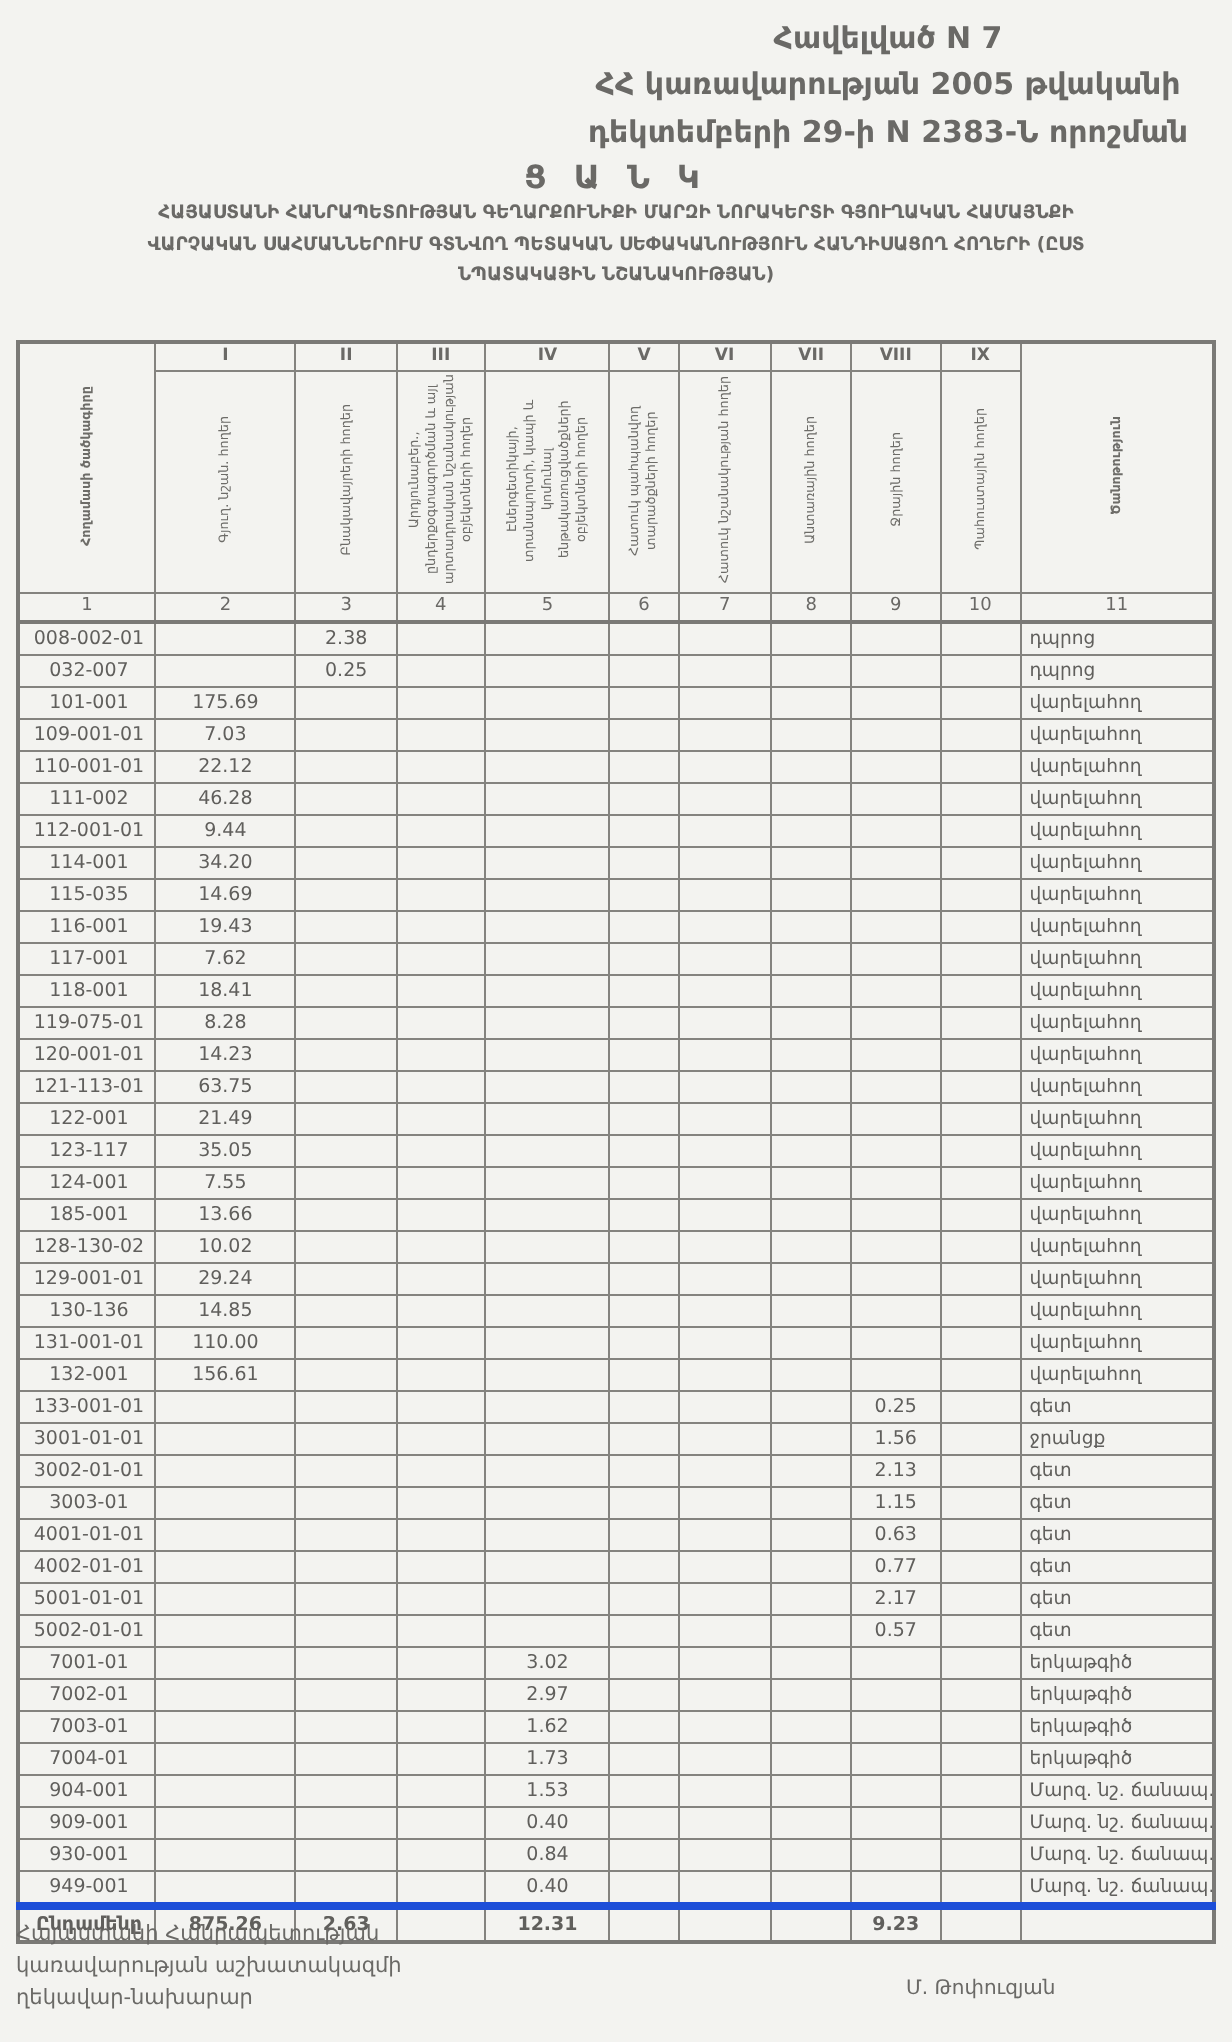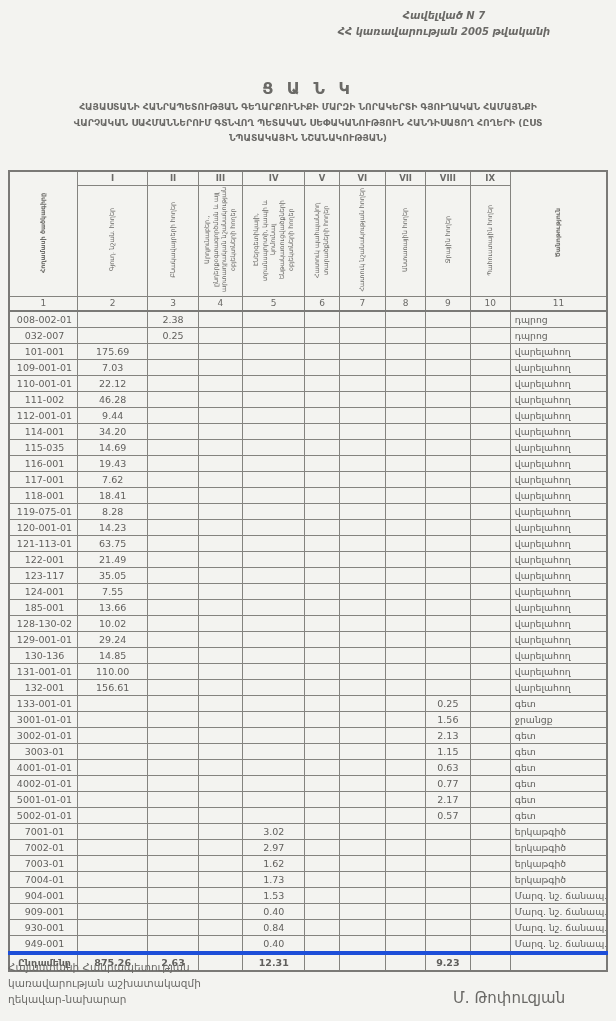--- a/index.html
+++ b/index.html
@@ -6,23 +6,22 @@
   body{
     width:616px;height:1021px;
     background:#f3f3f0;
     font-family:"DejaVu Sans",sans-serif;
     color:#63625f;
     position:relative;
     overflow:hidden;
   }
   .header-note{
     position:absolute;top:8px;right:4px;width:336px;
-    text-align:center;font-weight:bold;font-size:10px;line-height:1.55;
+    text-align:center;font-weight:bold;font-size:15px;line-height:1.55;
     color:#6a6966;
-    font-style:italic;
   }
   .doc-title{
     position:absolute;top:79px;left:0;width:100%;
     text-align:center;font-weight:bold;font-size:16px;letter-spacing:4px;
     color:#6a6966;
   }
   .doc-subtitle{
     position:absolute;top:99px;left:8px;width:600px;
     text-align:center;font-weight:bold;font-size:9.2px;line-height:1.7;
     color:#6a6966;
@@ -56,29 +55,30 @@
   tbody td.code{text-align:center;padding-left:4px;}
   tbody td.note{text-align:left;padding-left:4px;font-size:9.3px;}
   tbody tr.total td{font-weight:bold;border-top:4px solid #1d4ed8;}
   tbody tr.total td.code{text-align:center;}
   .footer-office{
     position:absolute;top:960px;left:8px;
     font-size:10.5px;line-height:1.5;color:#6a6966;
   }
   .signature{
     position:absolute;top:989px;left:453px;
-    font-size:15px;color:#6a6966;
+    font-size:10px;color:#6a6966;
   }
 </style>
 </head>
 <body>
 
 <div class="header-note">
   <div>Հավելված N 7</div>
   <div>ՀՀ կառավարության 2005 թվականի</div>
+  <div>դեկտեմբերի 29-ի N 2383-Ն որոշման</div>
 </div>
 
 <div class="doc-title">Ց Ա Ն Կ</div>
 
 <div class="doc-subtitle">
   <div>ՀԱՅԱՍՏԱՆԻ ՀԱՆՐԱՊԵՏՈՒԹՅԱՆ ԳԵՂԱՐՔՈՒՆԻՔԻ ՄԱՐԶԻ ՆՈՐԱԿԵՐՏԻ ԳՅՈՒՂԱԿԱՆ ՀԱՄԱՅՆՔԻ</div>
   <div>ՎԱՐՉԱԿԱՆ ՍԱՀՄԱՆՆԵՐՈՒՄ ԳՏՆՎՈՂ ՊԵՏԱԿԱՆ ՍԵՓԱԿԱՆՈՒԹՅՈՒՆ ՀԱՆԴԻՍԱՑՈՂ ՀՈՂԵՐԻ (ԸՍՏ</div>
   <div>ՆՊԱՏԱԿԱՅԻՆ ՆՇԱՆԱԿՈՒԹՅԱՆ)</div>
 </div>
 

